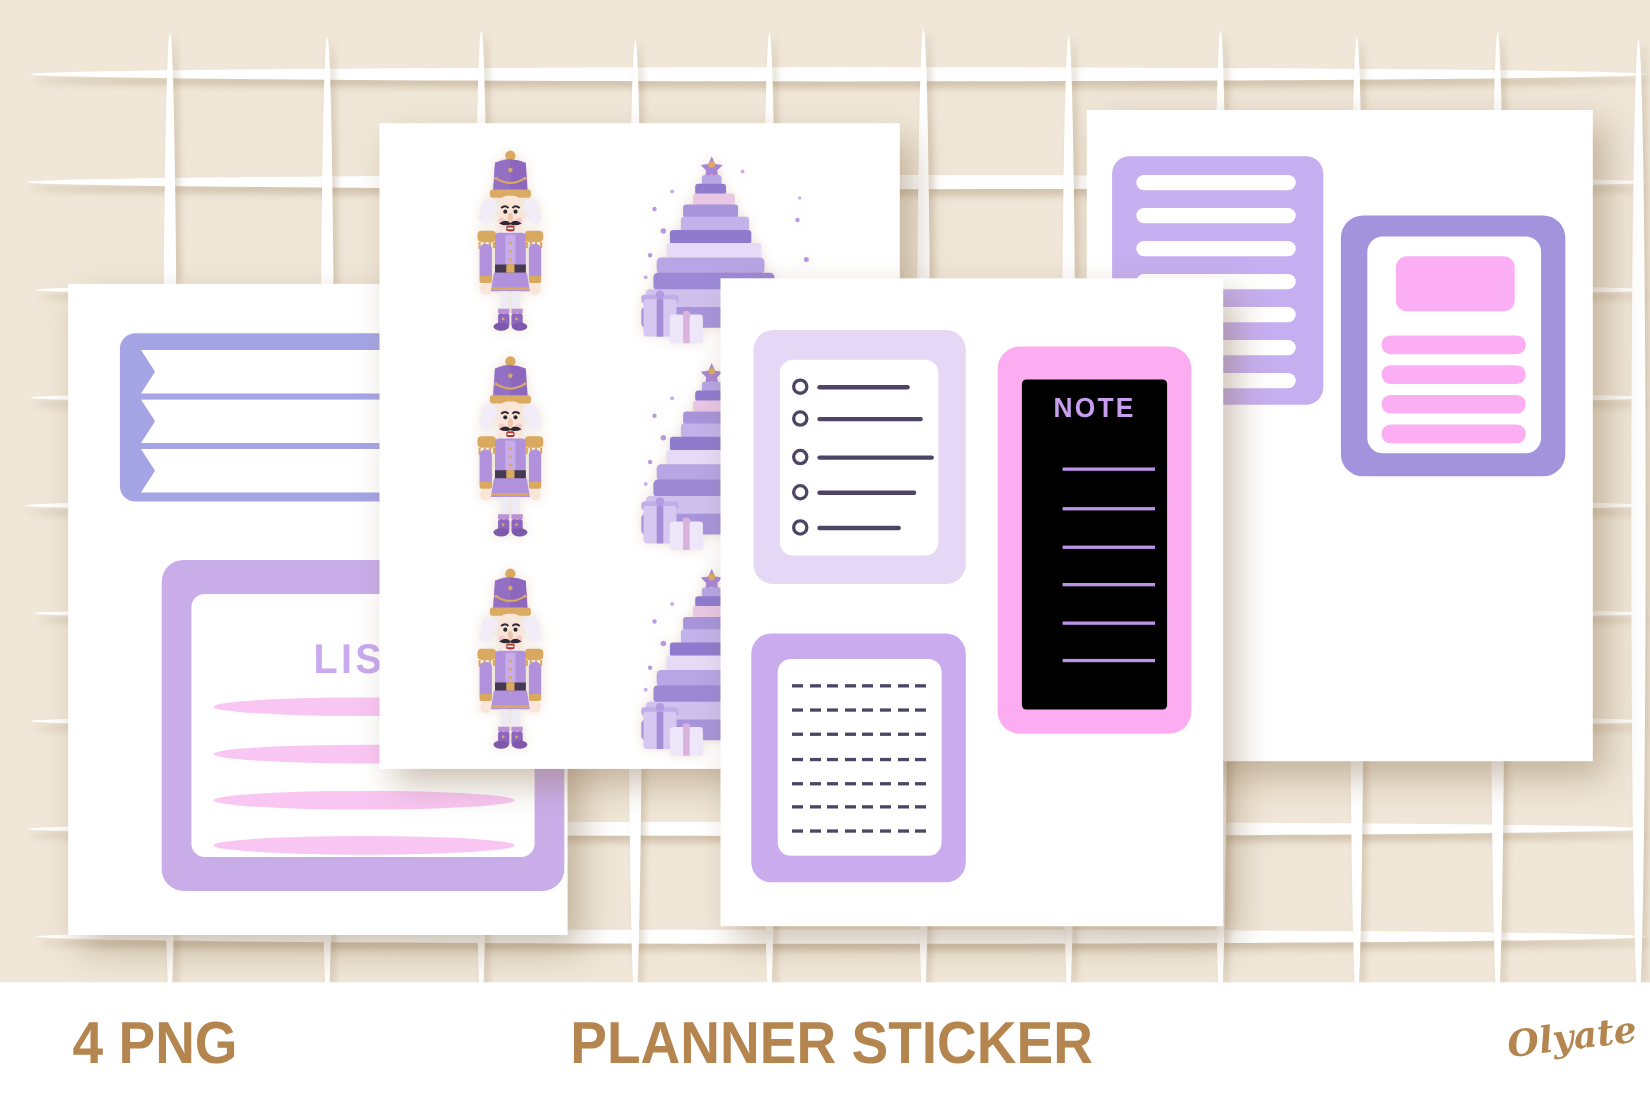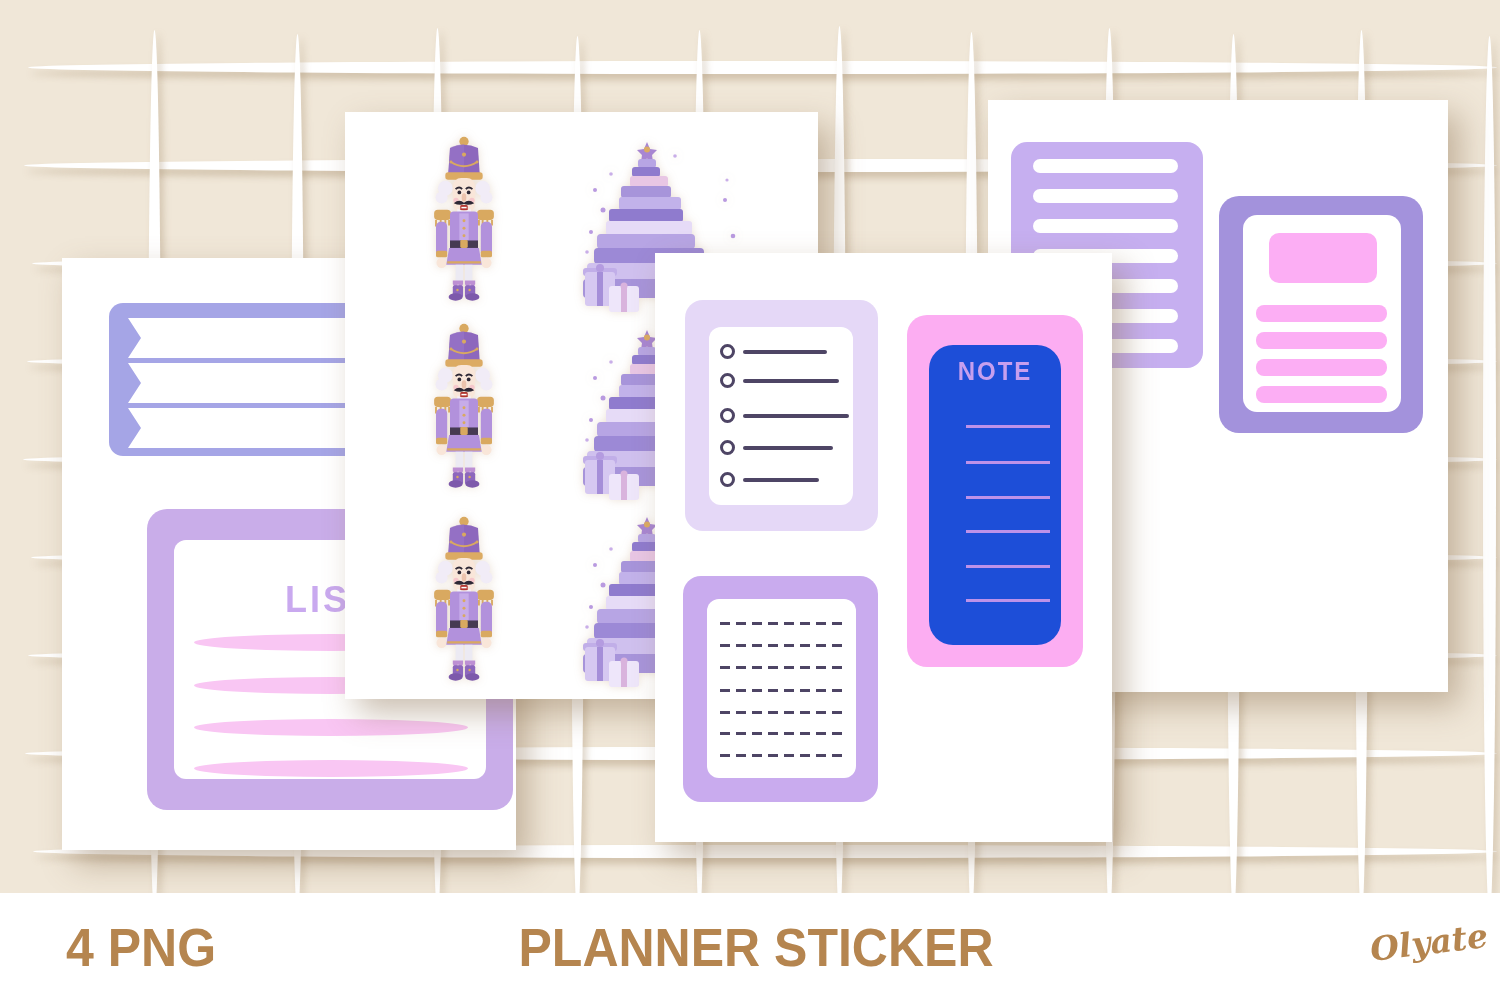--- a/index.html
+++ b/index.html
@@ -38,21 +38,21 @@
           background:var(--checklist_border);border-radius:18px;}
   .checkpad-inner{position:absolute;left:24px;top:27px;width:144px;height:178px;
           background:#fff;border-radius:12px;}
   .check-row{position:absolute;left:0;width:100%;height:18px;}
   .check-circle{position:absolute;left:11px;top:1px;width:15px;height:15px;border-radius:50%;
           border:3px solid var(--ink);box-sizing:border-box;background:#fff;}
   .check-line{position:absolute;left:34px;top:7px;height:3.5px;background:var(--ink);border-radius:2px;}
   .notepad{position:absolute;left:252px;top:62px;width:176px;height:352px;
           background:var(--note_pink);border-radius:20px;}
   .notepad-inner{position:absolute;left:22px;top:30px;width:132px;height:300px;
-          background:#1d4ed8;border-radius:24px;}
+          background:#000000;border-radius:4px;}
   .note-title{position:absolute;left:0;top:13px;width:100%;text-align:center;
           font-size:24px;font-weight:700;letter-spacing:2px;color:var(--note_title);
           transform:scaleY(1.05);}
   .note-line{position:absolute;left:37px;width:84px;height:3px;background:var(--note_line);}
   .dashpad{position:absolute;left:28px;top:323px;width:195px;height:226px;
           background:var(--dashed_border);border-radius:18px;}
   .dashpad-inner{position:absolute;left:24px;top:23px;width:149px;height:179px;
           background:#fff;border-radius:12px;}
   .dash-line{position:absolute;left:13px;width:122px;height:3px;
           background:repeating-linear-gradient(90deg,var(--ink) 0 10px,transparent 10px 16px);}

